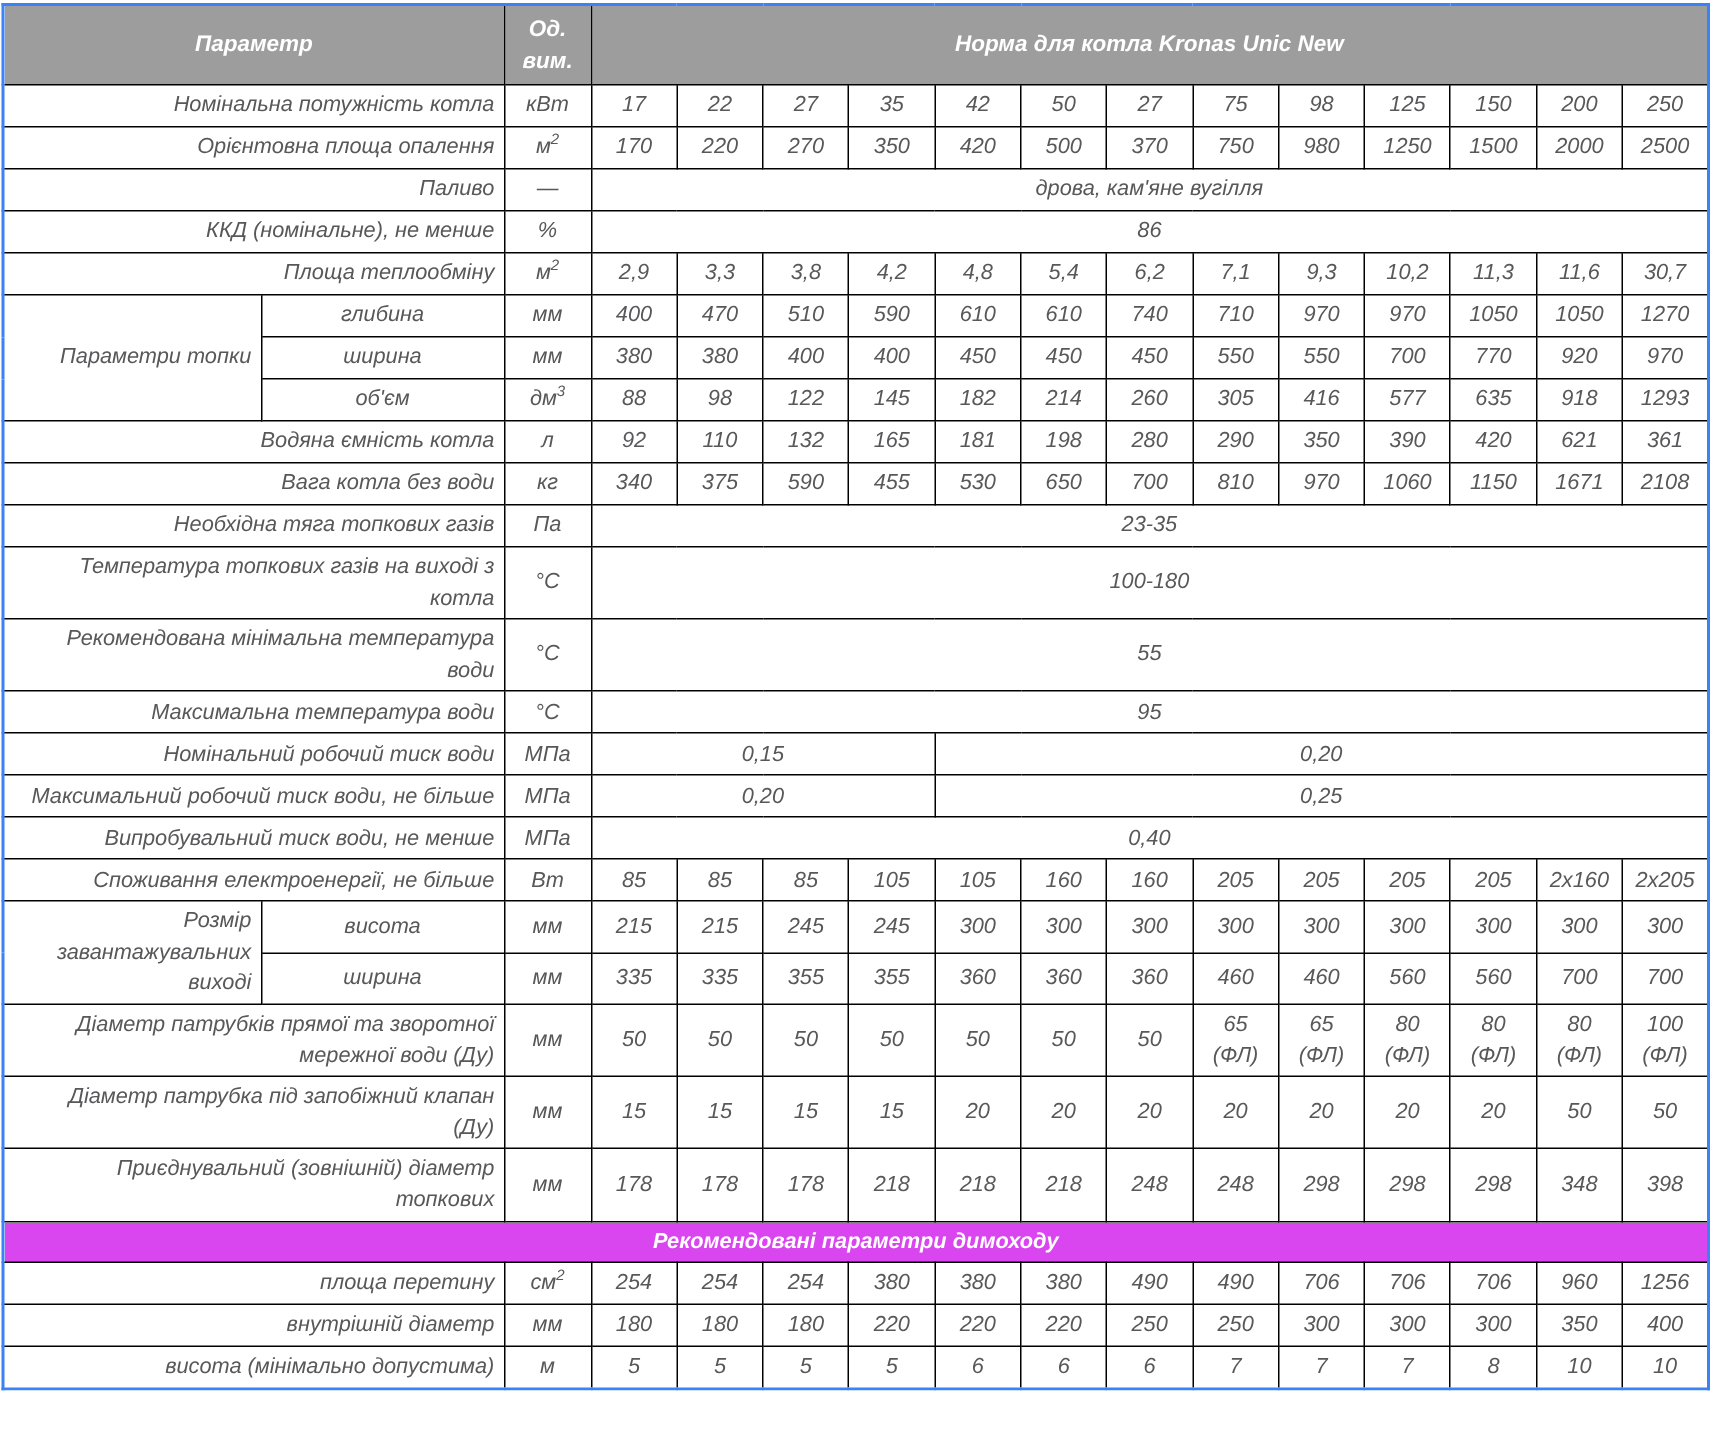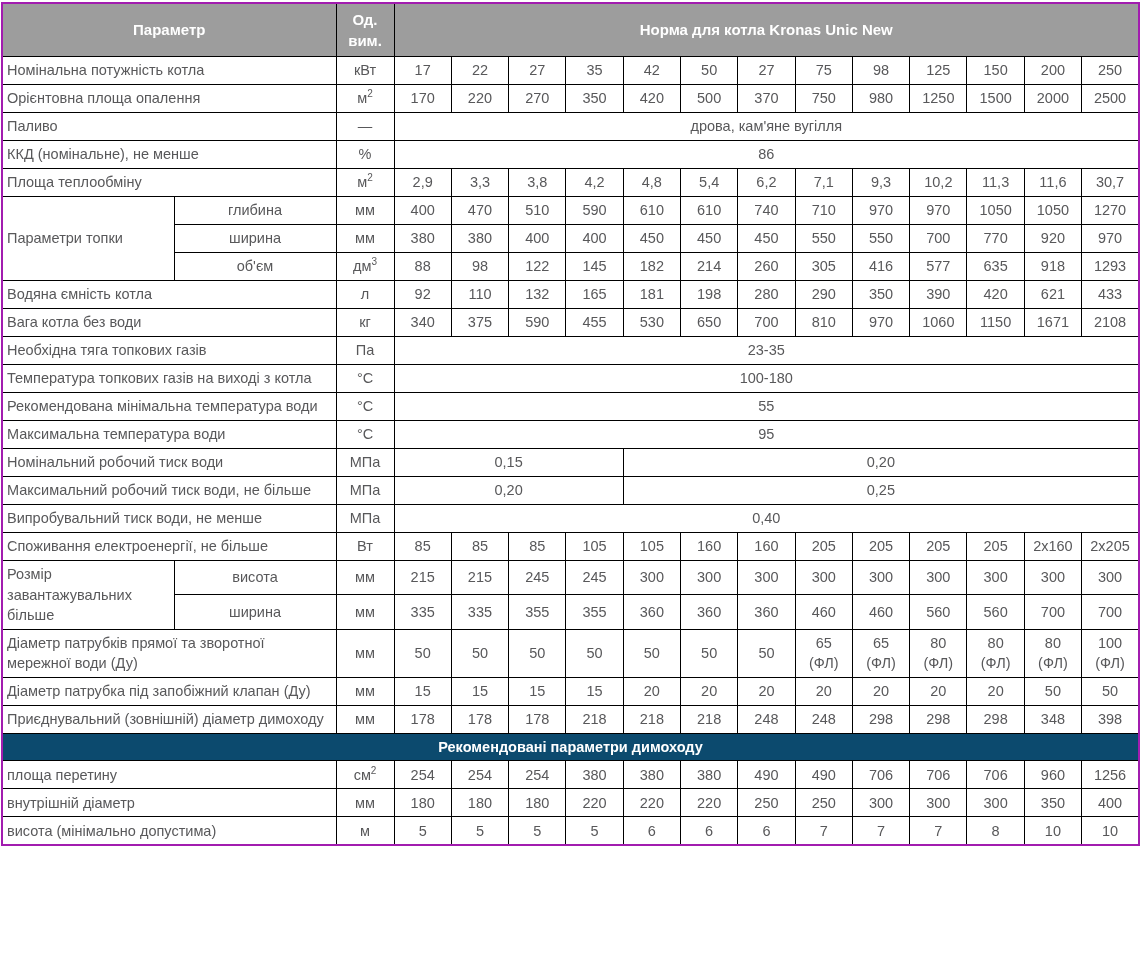--- a/index.html
+++ b/index.html
@@ -10,21 +10,22 @@
   .table-wrap {
     padding: 2px 0 0 1px;
   }
   table.spec {
     border-collapse: collapse;
     table-layout: fixed;
     width: 1139px;
     font-family: "Liberation Sans", "DejaVu Sans", sans-serif;
     font-size: 14.5px;
     color: #58585a;
-    border: 2px solid #a21caf;
+    border: 2px solid #3b82f6;
+    font-style: italic;
   }
   table.spec th,
   table.spec td {
     border: 1px solid #000;
     padding: 3px 6px;
     vertical-align: middle;
     text-align: center;
     line-height: 1.42;
     overflow: hidden;
   }
@@ -33,25 +34,25 @@
     color: #ffffff;
     font-weight: 600;
     font-size: 15px;
     height: 48px;
     padding: 2px 6px;
   }
   table.spec td {
     height: 21px;
   }
   table.spec td.param {
-    text-align: left;
-    padding-left: 4px;
+    text-align: right;
+    padding-left: 16px;
   }
   table.spec td.section {
-    background: #0c4a6e;
+    background: #d946ef;
     color: #ffffff;
     font-weight: 600;
     height: 20px;
     padding: 3px 3px;
   }
   table.spec sup {
     font-size: 10px;
     line-height: 0;
   }
   col.c-param { width: 172px; }
@@ -210,21 +211,21 @@
           <td>132</td>
           <td>165</td>
           <td>181</td>
           <td>198</td>
           <td>280</td>
           <td>290</td>
           <td>350</td>
           <td>390</td>
           <td>420</td>
           <td>621</td>
-          <td>433</td>
+          <td>361</td>
         </tr>
         <tr>
           <td colspan="2" class="param">Вага котла без води</td>
           <td class="unit">кг</td>
           <td>340</td>
           <td>375</td>
           <td>590</td>
           <td>455</td>
           <td>530</td>
           <td>650</td>
@@ -284,21 +285,21 @@
           <td>160</td>
           <td>160</td>
           <td>205</td>
           <td>205</td>
           <td>205</td>
           <td>205</td>
           <td>2x160</td>
           <td>2x205</td>
         </tr>
         <tr>
-          <td rowspan="2" class="param">Розмір завантажувальних більше</td>
+          <td rowspan="2" class="param">Розмір завантажувальних виході</td>
           <td class="subparam">висота</td>
           <td class="unit">мм</td>
           <td>215</td>
           <td>215</td>
           <td>245</td>
           <td>245</td>
           <td>300</td>
           <td>300</td>
           <td>300</td>
           <td>300</td>
@@ -353,21 +354,21 @@
           <td>20</td>
           <td>20</td>
           <td>20</td>
           <td>20</td>
           <td>20</td>
           <td>20</td>
           <td>50</td>
           <td>50</td>
         </tr>
         <tr>
-          <td colspan="2" class="param">Приєднувальний (зовнішній) діаметр димоходу</td>
+          <td colspan="2" class="param">Приєднувальний (зовнішній) діаметр топкових</td>
           <td class="unit">мм</td>
           <td>178</td>
           <td>178</td>
           <td>178</td>
           <td>218</td>
           <td>218</td>
           <td>218</td>
           <td>248</td>
           <td>248</td>
           <td>298</td>

